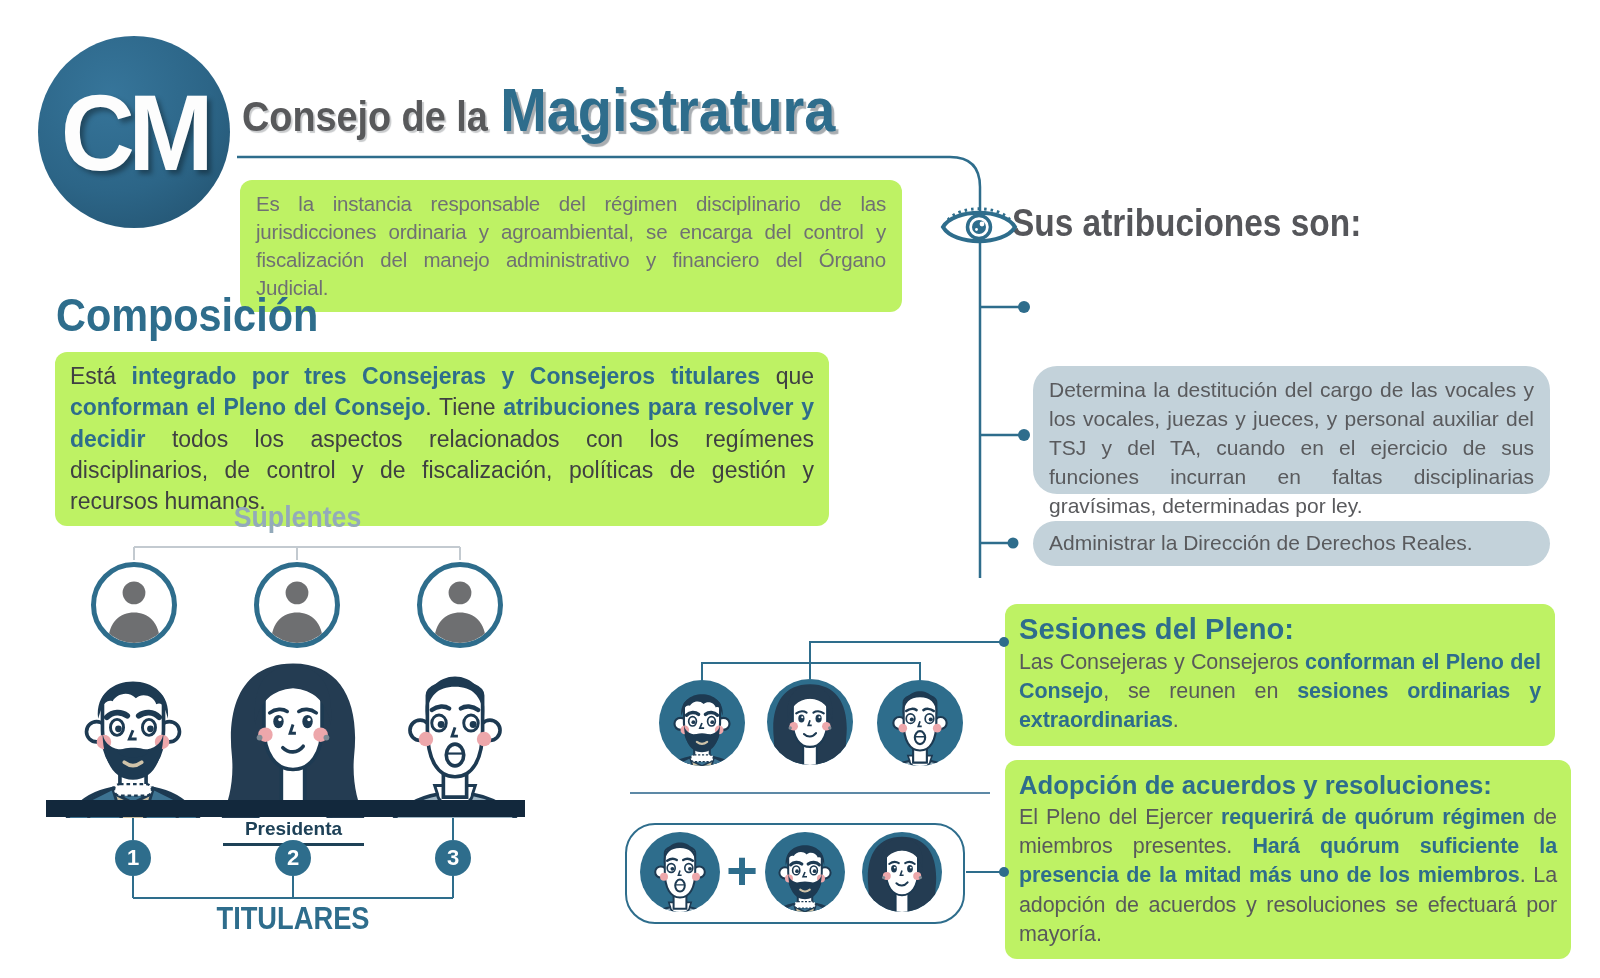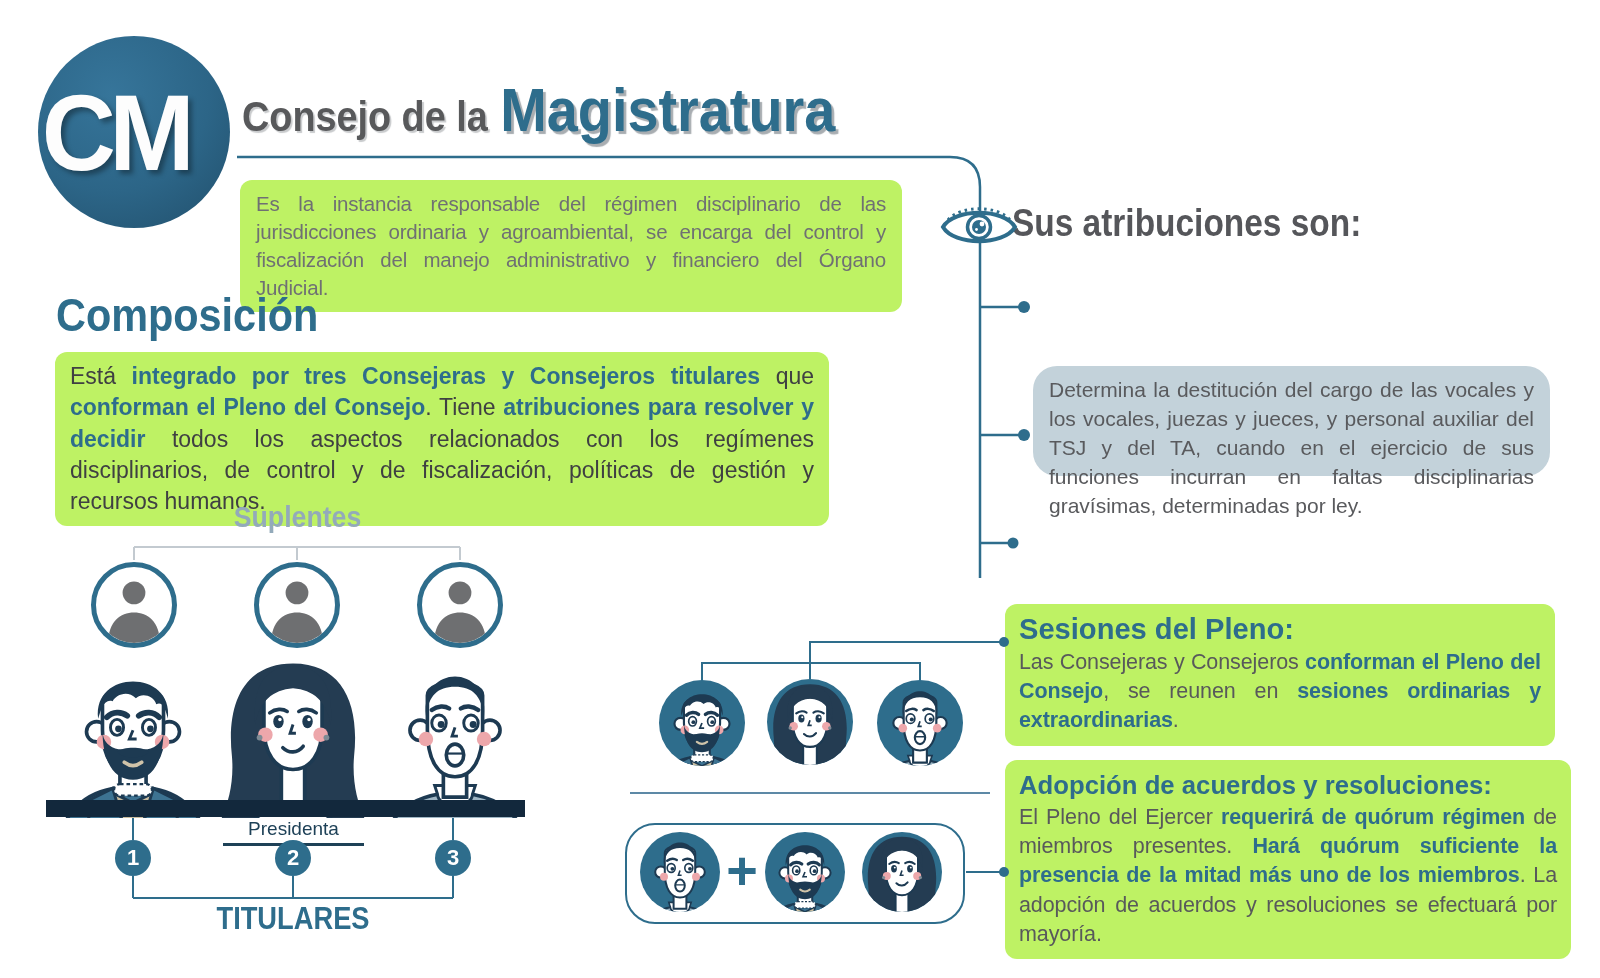--- a/index.html
+++ b/index.html
@@ -2,45 +2,45 @@
 <html lang="es"><head>
 <meta charset="utf-8">
 <style>
   html,body{margin:0;padding:0;background:#fff;font-family:"Liberation Sans",sans-serif;}
   .canvas{position:relative;width:1600px;height:978px;background:#ffffff;overflow:hidden;}
   .abs{position:absolute;}
   .hl{color:#2e6d8c;font-weight:bold;}
   
   .logo{left:38px;top:36px;width:192px;height:192px;border-radius:50%;
         background:radial-gradient(circle at 38% 30%, #36759a 0%, #2c6587 55%, #214f6b 100%);
-        display:flex;align-items:center;z-index:3;}
+        display:flex;align-items:center;justify-content:center;z-index:3;}
   .logo span{color:#fdfdfd;font-weight:bold;font-size:108px;letter-spacing:-7px;
         text-shadow:4px 4px 5px rgba(0,0,0,.35);transform:scaleX(.95);}
   
   .title-row{left:242px;top:74px;display:flex;align-items:baseline;gap:14px;white-space:nowrap;
         transform:scaleX(.9);transform-origin:left top;z-index:3;}
   .title-prefix{font-size:42px;font-weight:bold;color:#58595b;text-shadow:2px 2px 1px #c9cbcd;}
   .title-main{font-size:62px;font-weight:bold;color:#2e6d8c;text-shadow:3px 3px 1px #a8adb1;}
   
   .gray-box{background:#bef264;border-radius:12px;color:#6f7073;text-align:justify;box-sizing:border-box;}
   .blue-box{background:#c3d2da;border-radius:24px;color:#595a5d;text-align:justify;box-sizing:border-box;
         font-size:21px;line-height:1.38;padding:9px 16px;}
   .intro{left:240px;top:180px;width:662px;padding:10px 16px;font-size:20.5px;line-height:1.36;letter-spacing:-.2px;}
   .comp-head{left:56px;top:288px;font-size:46px;font-weight:bold;color:#2e6d8c;transform:scaleX(.9);transform-origin:left top;}
   .comp-box{left:55px;top:352px;width:774px;padding:9px 15px;font-size:23px;line-height:1.36;color:#3f4042;}
   .sus-head{left:1012px;top:202px;font-size:38px;font-weight:bold;color:#55565a;transform:scaleX(.88);transform-origin:left top;white-space:nowrap;}
   .attr1{left:1033px;top:269px;width:517px;height:76px;}
-  .attr2{left:1033px;top:366px;width:517px;height:110px;padding-top:10px;}
+  .attr2{left:1033px;top:366px;width:517px;height:128px;padding-top:10px;}
   .attr3{left:1033px;top:521px;width:517px;height:45px;text-align:left;padding-top:8px;}
   
   .sup-label{left:200px;top:501px;width:195px;text-align:center;font-size:29px;font-weight:bold;color:#93aaba;transform:scaleX(.92);}
   .sup{position:absolute;width:76px;height:76px;border:5px solid #2e6d8c;border-radius:50%;background:#fff;overflow:hidden;z-index:3;}
   .sup svg{width:100%;height:100%;display:block;}
   
-  .presidenta{left:216px;top:818px;width:155px;text-align:center;font-size:19px;font-weight:normal;color:#1e4157;z-index:3;}
+  .presidenta{left:216px;top:818px;width:155px;text-align:center;font-size:19px;font-weight:bold;color:#1e4157;z-index:3;}
   .pres-line{left:223px;top:843px;width:141px;height:3px;background:#1e4157;z-index:3;}
   .num{position:absolute;width:36px;height:36px;border-radius:50%;background:#2e6d8c;color:#fff;
        font-weight:bold;font-size:22px;line-height:36px;text-align:center;z-index:3;}
   .tit-label{left:178px;top:901px;width:230px;text-align:center;font-size:31px;font-weight:bold;color:#2e6d8c;
        transform:scaleX(.88);z-index:3;}
   
   .av-circle{position:absolute;width:86px;height:86px;border-radius:50%;background:#2e6d8c;overflow:hidden;z-index:3;}
   .av-circle.small{width:80px;height:80px;}
   .av-circle svg{width:100%;height:100%;display:block;}
   .quorum-rect{left:625px;top:823px;width:340px;height:101px;border:2px solid #2e6d8c;border-radius:30px;box-sizing:border-box;z-index:2;}
@@ -205,20 +205,21 @@
     <path d="M7,29 C18,10 68,10 79,29 C68,48 18,48 7,29 Z" fill="#fff" stroke="#2e6d8c" stroke-width="4"></path>
     <path d="M12,22 C24,7 62,7 74,22" fill="none" stroke="#2e6d8c" stroke-width="3" stroke-dasharray="2.5 4"></path>
     <circle cx="43" cy="29" r="11.5" fill="#fff" stroke="#2e6d8c" stroke-width="3.5"></circle>
     <circle cx="43" cy="29" r="7" fill="#2e6d8c"></circle>
     <circle cx="46" cy="26" r="2.4" fill="#fff"></circle>
     <circle cx="40.5" cy="31.5" r="1.4" fill="#fff"></circle>
   </svg>
   <div class="abs sus-head">Sus atribuciones son:</div>
 
   <div class="abs blue-box attr2">Determina la destitución del cargo de las vocales y los vocales, juezas y jueces, y personal auxiliar del TSJ y del TA, cuando en el ejercicio de sus funciones incurran en faltas disciplinarias gravísimas, determinadas por ley.</div>
+  <div class="abs blue-box attr3">Administrar la Dirección de Derechos Reales.</div>
 
   <div class="av-circle" style="left:659px;top:680px;">
     <svg viewBox="0 0 100 100">
         <use href="#p-beard" x="-20" y="-8" width="140" height="150"></use>
       </svg>
   </div>
   <div class="av-circle" style="left:767px;top:679px;">
     <svg viewBox="0 0 100 100">
         <use href="#p-woman" x="-20" y="-6" width="140" height="150"></use>
       </svg>

